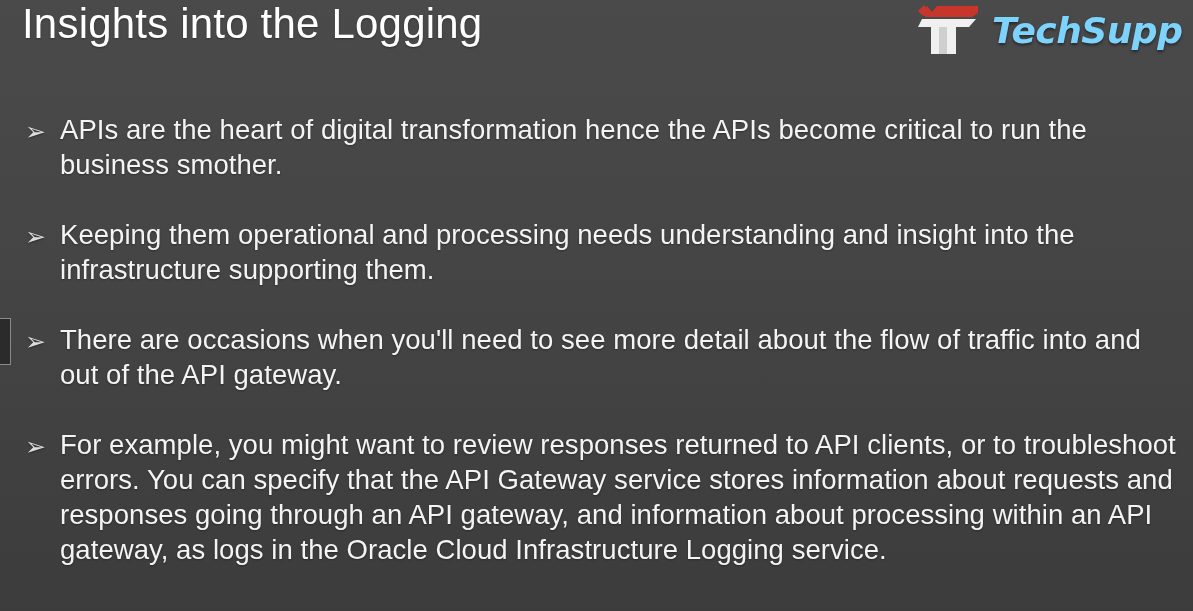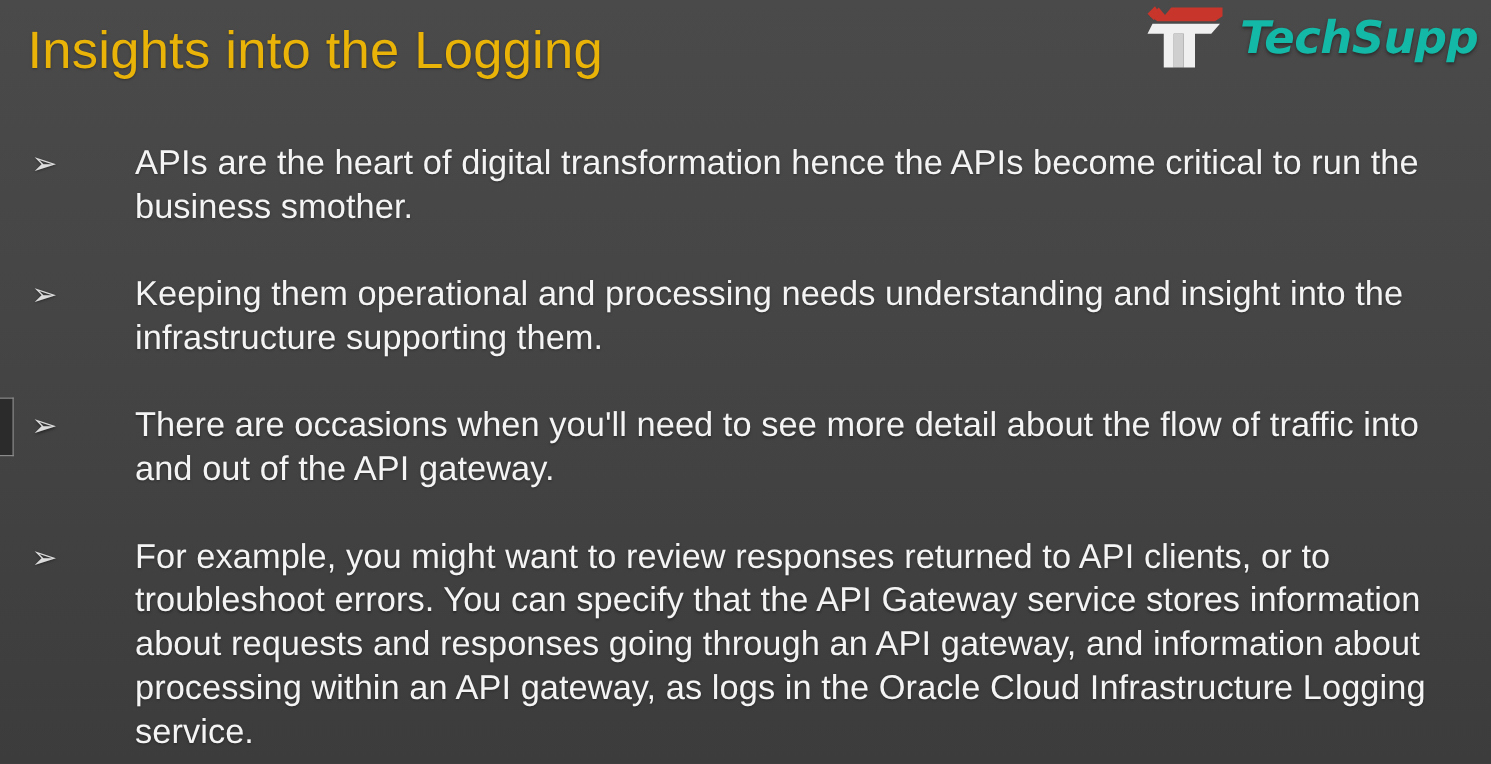--- a/index.html
+++ b/index.html
@@ -11,46 +11,46 @@
     background:#444444;
     background-image: linear-gradient(180deg, #4a4a4a 0%, #464646 35%, #414141 70%, #3c3c3c 100%);
     font-family:"Liberation Sans", sans-serif;
     position:relative;
   }
 
   
   #slide-title {
     position:absolute;
     left:22px;
-    top:16px;
+    top:0;
     font-size:42px;
     font-weight:400;
     letter-spacing:0.2px;
-    color:#eab308;
+    color:#ffffff;
     white-space:nowrap;
     text-shadow:0 1px 2px rgba(0,0,0,.35);
   }
 
   
   #brand-logo {
     position:absolute;
     top:4px;
     left:916px;
     display:flex;
     align-items:center;
     gap:10px;
     white-space:nowrap;
   }
   #brand-mark { width:66px; height:52px; display:block; flex:0 0 auto; }
   #brand-name {
     font-family:"DejaVu Sans", sans-serif;
     font-size:36px;
     font-weight:700;
     font-style:italic;
-    color:#14b8a6;
+    color:#7dd3fc;
     letter-spacing:-0.5px;
     text-shadow:0 2px 3px rgba(0,0,0,.45);
   }
 
   
   #edge-panel-artifact {
     position:absolute;
     left:0px; top:318px;
     width:11px; height:47px;
     background:#2b2b2b;
@@ -82,21 +82,20 @@
     text-shadow:0 1px 2px rgba(0,0,0,.4);
   }
   .bullet-text {
     flex:1 1 auto;
     font-size:27.5px;
     line-height:35px;
     color:#f4f4f4;
     font-weight:400;
     letter-spacing:0.05px;
     text-shadow:0 1px 2px rgba(0,0,0,.35);
-    margin-left:48px;
   }
 </style>
 </head>
 <body>
 
 <div id="slide-title">Insights into the Logging</div>
 
 <div id="brand-logo">
   <span>
     <svg id="brand-mark" viewBox="0 0 66 52" xmlns="http://www.w3.org/2000/svg">

